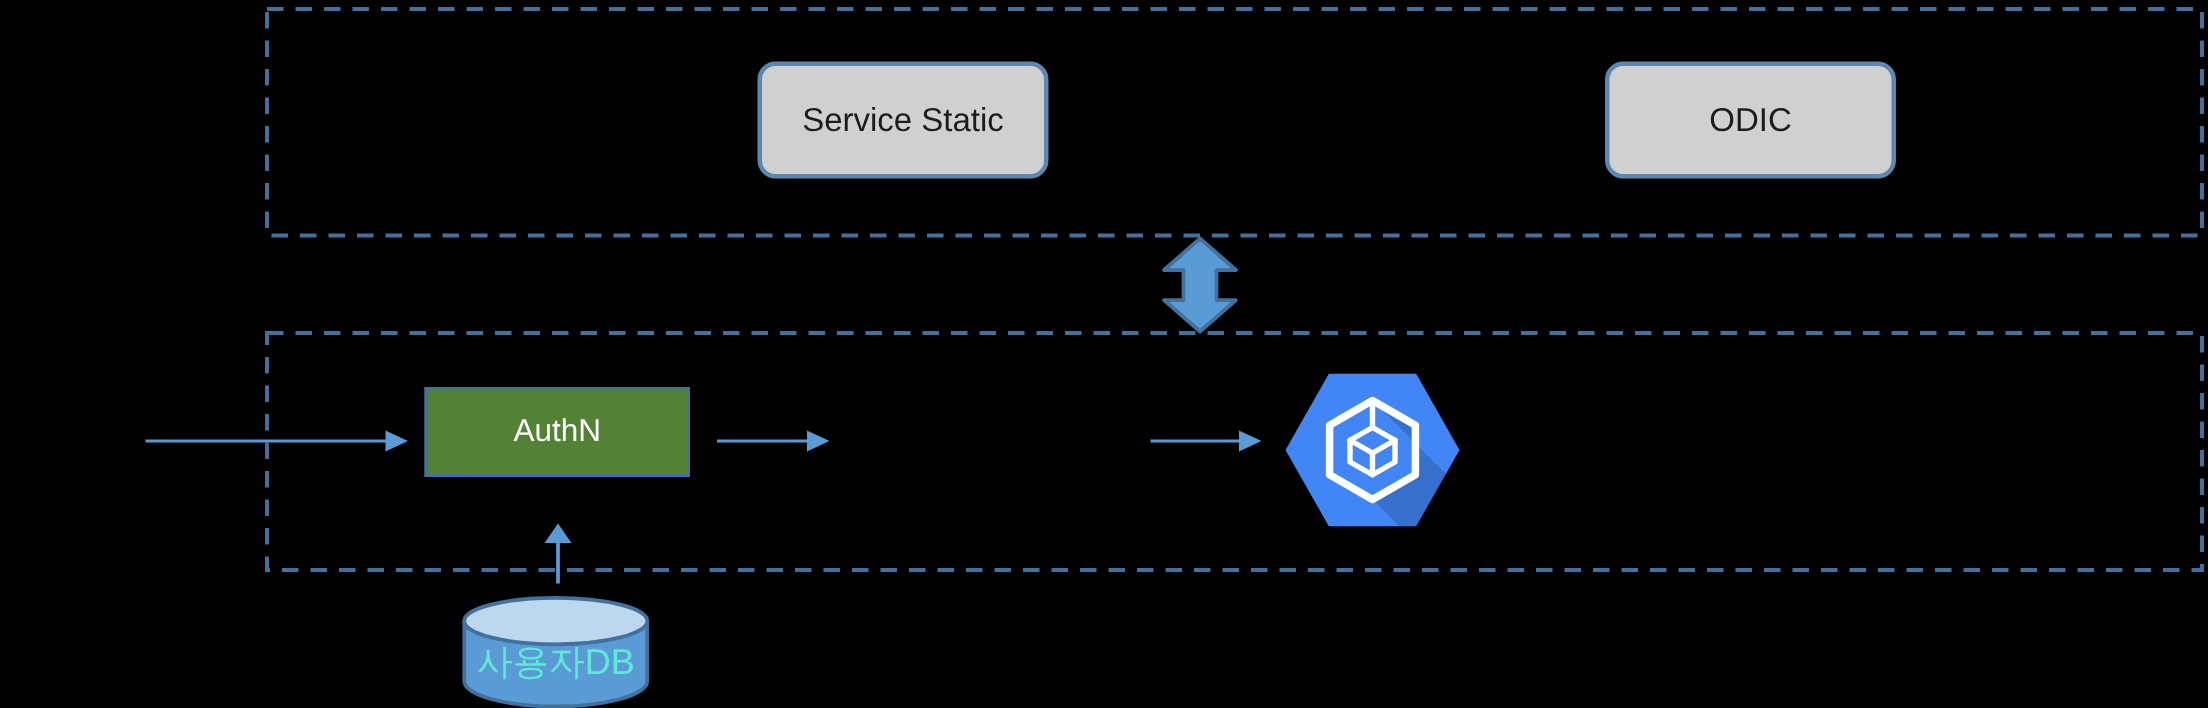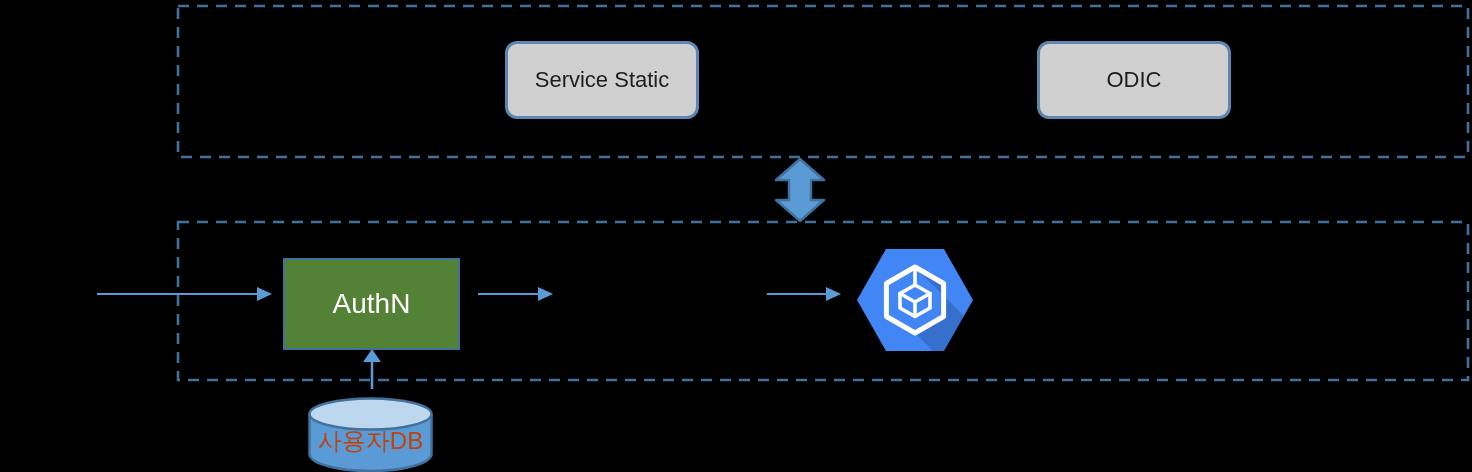--- a/index.html
+++ b/index.html
@@ -39,25 +39,25 @@
     border: 3px solid #5b87b0;
     border-radius: 12px;
     color: #1c1c1c;
     font-size: 22px;
     line-height: 1.25;
   }
   .method-box .lbl { max-width: 150px; }
   .green-box {
     top: 258px;
     width: 177px;
-    height: 92px;
+    height: 60px;
     background: #538135;
     border: 2px solid #41719c;
     color: #ffffff;
-    font-size: 28px;
+    font-size: 21px;
   }
   .gke-icon {
     position: absolute;
     left: 857px;
     top: 249px;
     z-index: 2;
   }
   .cylinder {
     position: absolute;
     left: 308px;
@@ -65,21 +65,21 @@
     width: 125px;
     height: 75px;
     z-index: 2;
   }
   .cylinder .db-label {
     position: absolute;
     left: 0;
     top: 28px;
     width: 125px;
     text-align: center;
-    color: #c2410c;
+    color: #5eead4;
     font-size: 24px;
     z-index: 3;
   }
 </style>
 </head>
 <body>
 
 <div class="canvas">
 
   <svg class="overlay" viewBox="0 0 1472 472">
@@ -113,21 +113,21 @@
 
     <g>
       <line x1="372" y1="389" x2="372" y2="360" stroke="#5b9bd5" stroke-width="2.5"></line>
       <polygon points="363,362 372,349 381,362" fill="#5b9bd5"></polygon>
     </g>
   </svg>
 
   <div class="node method-box" style="left:505px">
     <span class="lbl">Service Static</span>
   </div>
-  <div class="node method-box" style="left:1037px">
+  <div class="node method-box" style="left:1070px">
     <span class="lbl">ODIC</span>
   </div>
 
   <div class="node green-box" style="left:283px">
     <span>AuthN</span>
   </div>
 
   <svg class="gke-icon" width="116" height="102" viewBox="0 0 116 102">
     <defs>
       <clipPath id="hexClip">

